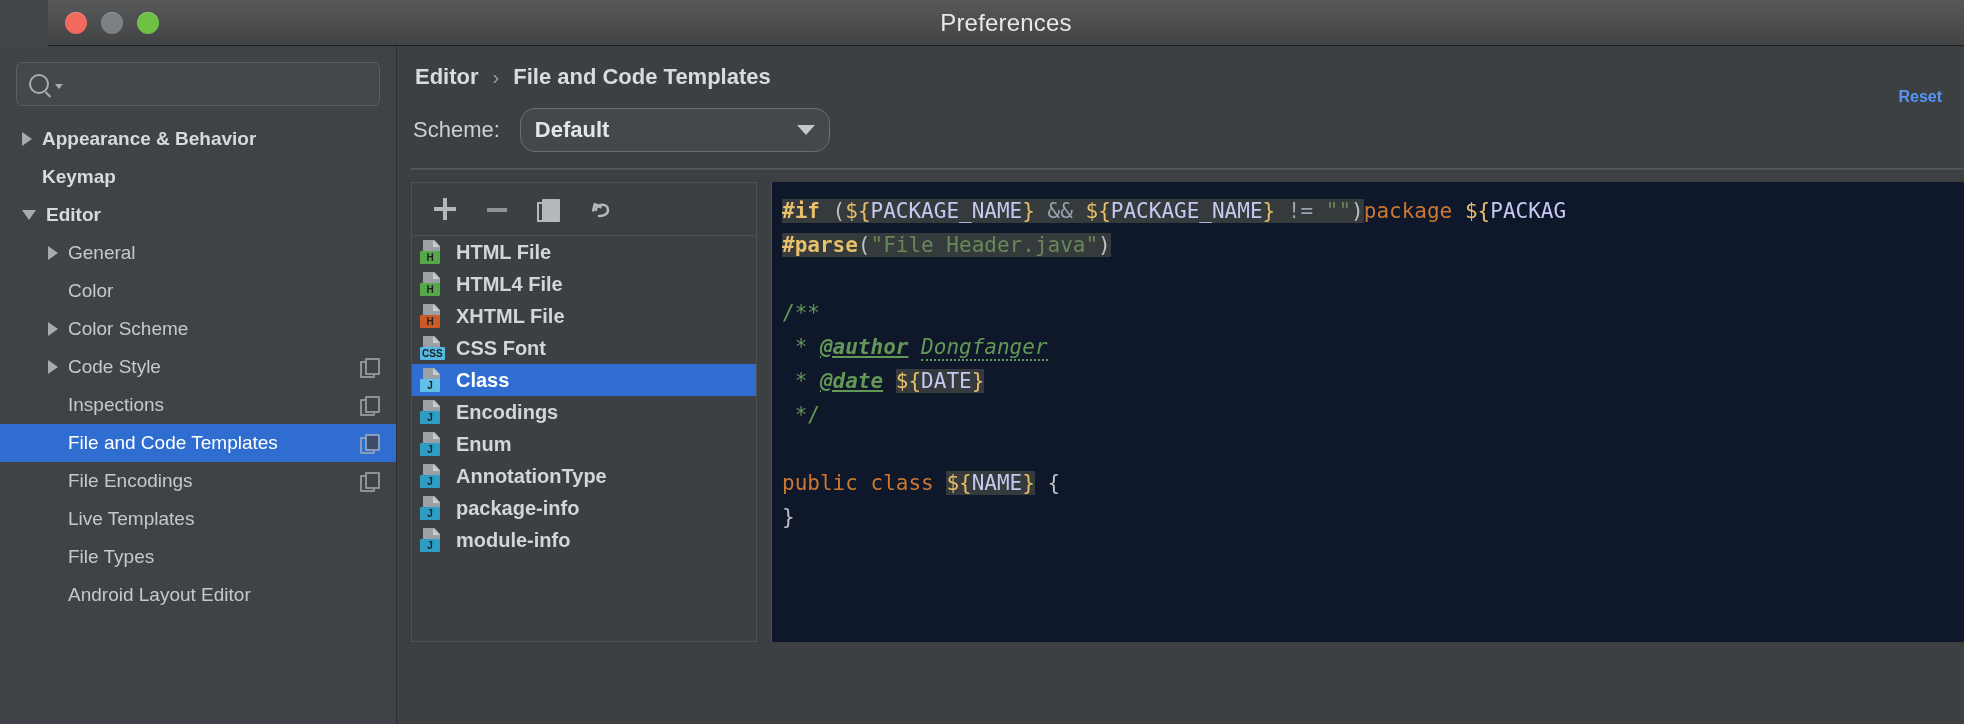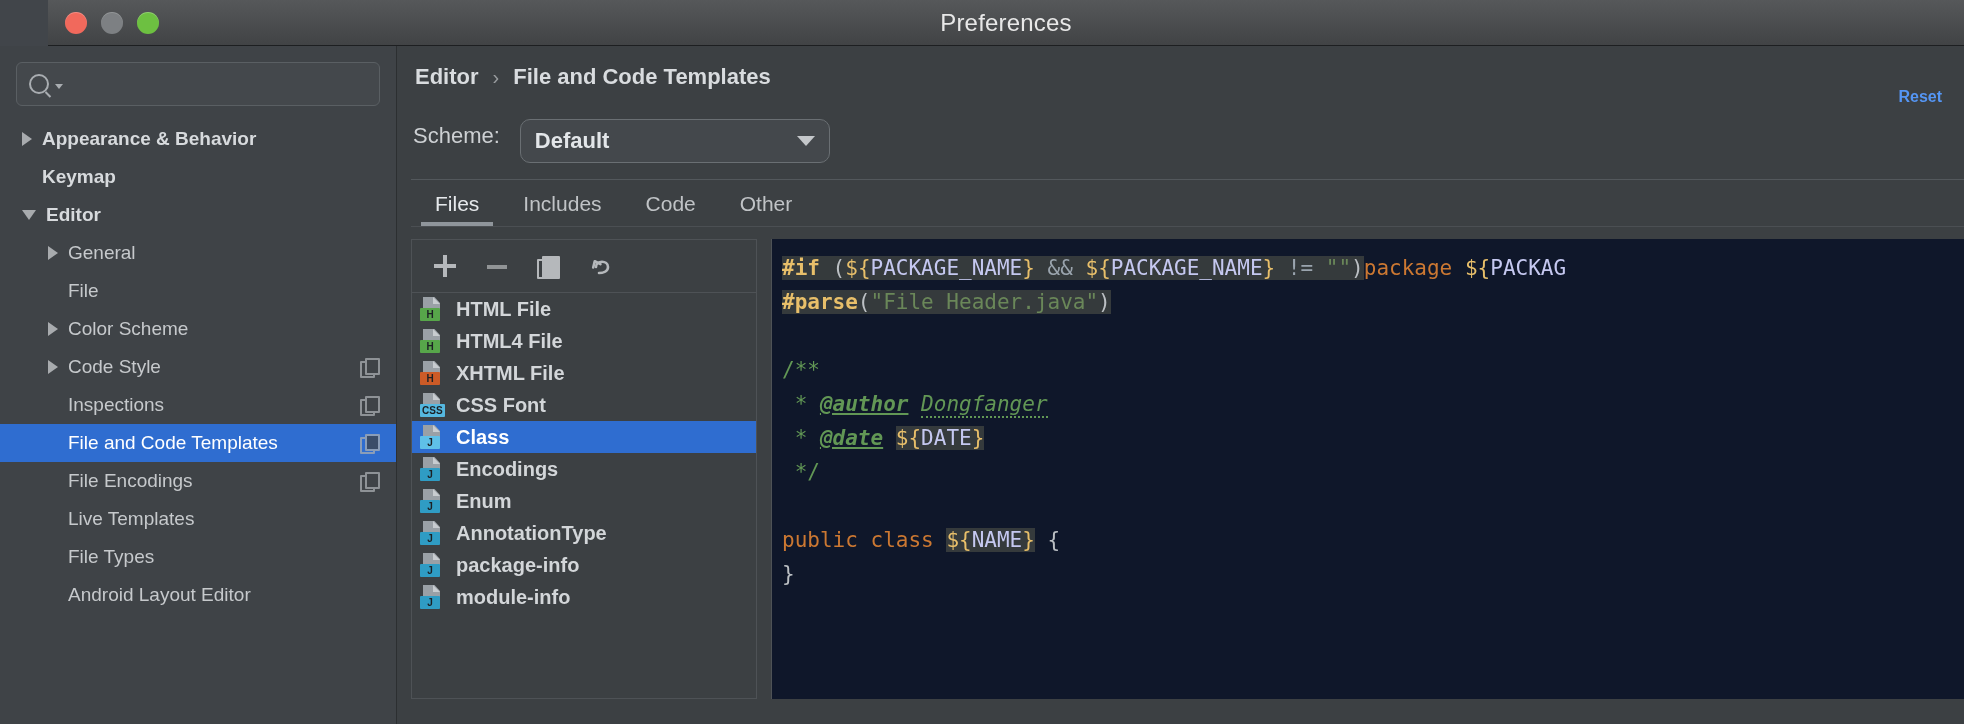--- a/index.html
+++ b/index.html
@@ -99,23 +99,23 @@
   .crumb-sep{color:#9a9da0;font-size:20px;margin:0 14px;}
   .reset-link{
     position:absolute;right:22px;top:22px;color:#5596f5;font-size:16px;font-weight:bold;
     cursor:pointer;
     margin-top:20px;
   }
 
   .scheme-row{display:flex;align-items:center;padding:22px 0 0 16px;}
   .scheme-label{color:#cdd0d3;font-size:22px;margin-right:20px;}
   .scheme-select{
-    width:310px;height:44px;border:1px solid #6a6f73;border-radius:10px;
+    width:310px;height:44px;border:1px solid #6a6f73;border-radius:15px;
     background:#44484c;display:flex;align-items:center;justify-content:space-between;
-    padding:0 14px;box-sizing:border-box;cursor:pointer;margin-top:11px;
+    padding:0 14px;box-sizing:border-box;cursor:pointer;
   }
   .scheme-value{color:#e3e6e9;font-size:22px;font-weight:bold;}
   .caret-lg{
     width:0;height:0;border-left:9px solid transparent;border-right:9px solid transparent;
     border-top:10px solid #c4c7ca;
   }
   .hr{height:1px;background:#53585c;margin:16px 0 0 14px;}
 
   .tabs{display:flex;align-items:flex-end;padding-left:16px;height:46px;position:relative;}
   .tab{
@@ -232,21 +232,21 @@
           <div class="tree-row bold">
             <span class="twisty open" style="margin-left: 22px; margin-right: 10px;"></span>
             <span class="lbl">Editor</span>
           </div>
           <div class="tree-row">
             <span class="twisty " style="margin-left: 48px; margin-right: 10px;"></span>
             <span class="lbl">General</span>
           </div>
           <div class="tree-row">
             <span class="twisty none" style="margin-left: 48px; margin-right: 10px; width: 10px;"></span>
-            <span class="lbl">File</span>
+            <span class="lbl">Color</span>
           </div>
           <div class="tree-row">
             <span class="twisty " style="margin-left: 48px; margin-right: 10px;"></span>
             <span class="lbl">Color Scheme</span>
           </div>
           <div class="tree-row">
             <span class="twisty " style="margin-left: 48px; margin-right: 10px;"></span>
             <span class="lbl">Code Style</span>
             <span class="copy-badge">
               <span class="b1"></span>
@@ -303,26 +303,20 @@
 
       <div class="scheme-row">
         <span class="scheme-label">Scheme:</span>
         <div class="scheme-select">
           <span class="scheme-value">Default</span>
           <span class="caret-lg"></span>
         </div>
       </div>
       <div class="hr"></div>
 
-      <div class="tabs" id="tabs">
-          <div class="tab active">Files</div>
-          <div class="tab">Includes</div>
-          <div class="tab">Code</div>
-          <div class="tab">Other</div>
-        </div>
       <div class="tabs-underline"></div>
 
       <div class="cols">
 
         <div class="list-col">
           <div class="list-toolbar">
             <div class="tb-btn ic-plus"></div>
             <div class="tb-btn ic-minus"></div>
             <div class="tb-btn ic-copy">
                 <span class="c2"></span>

